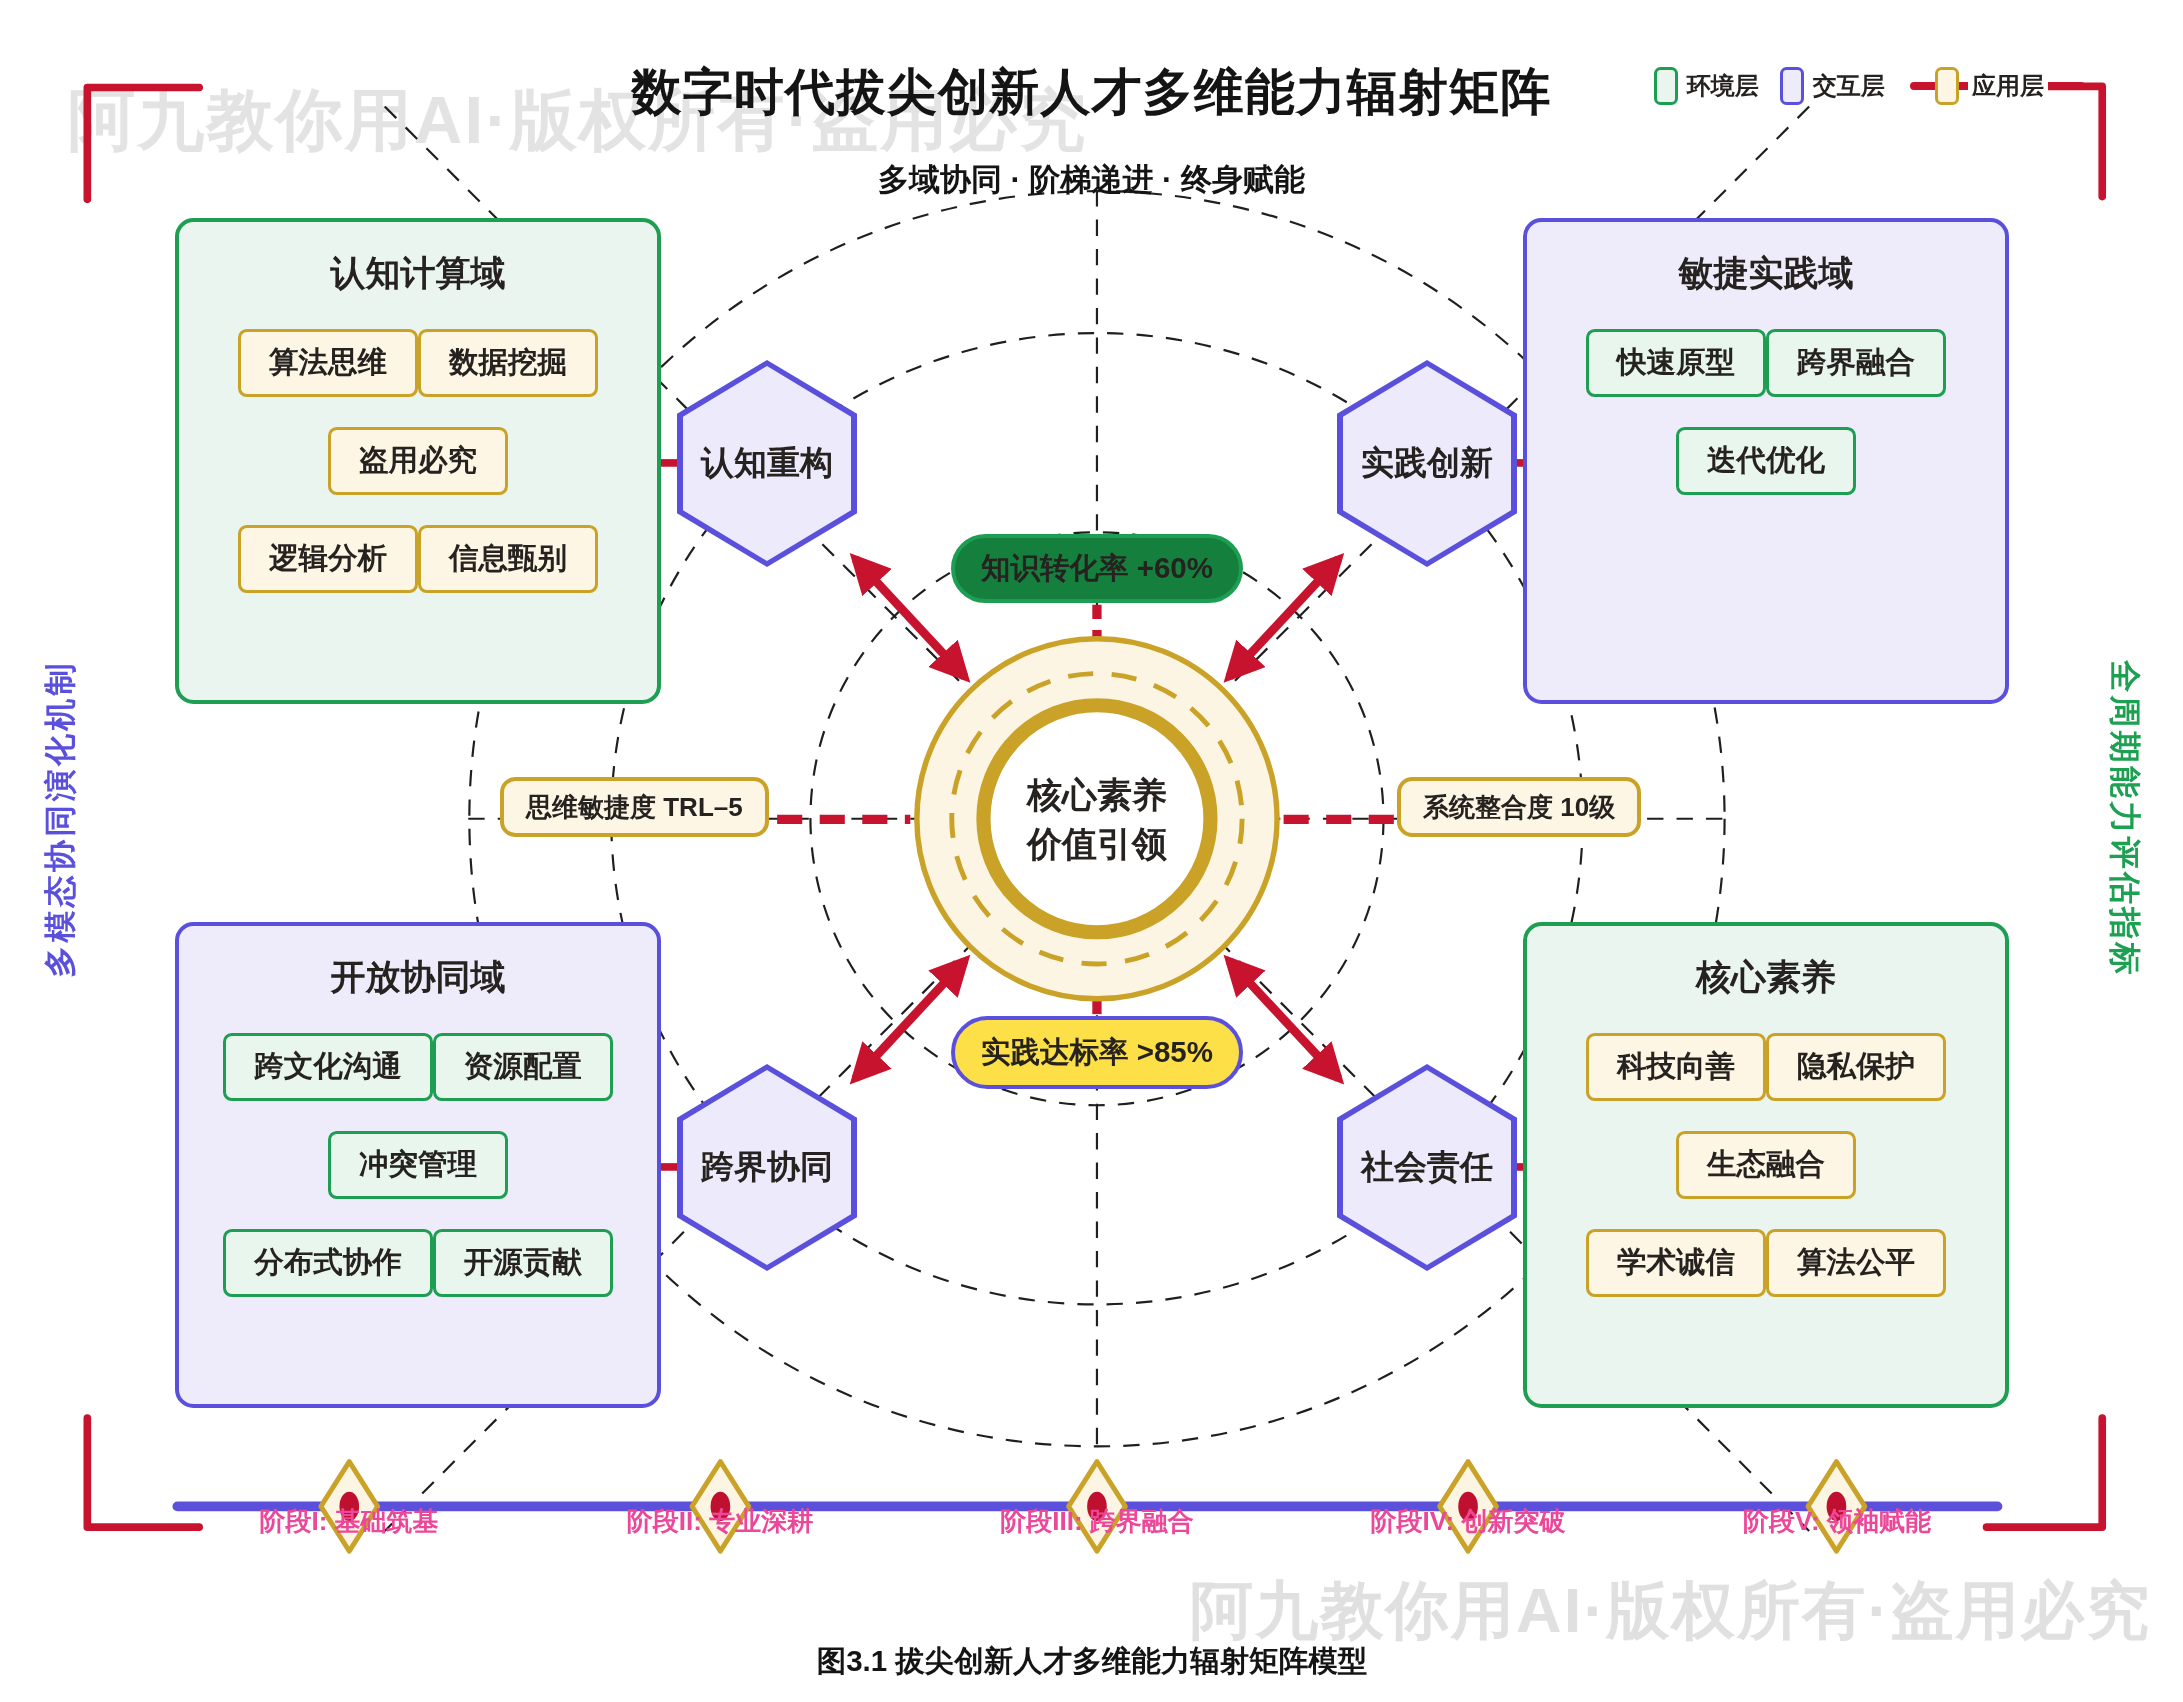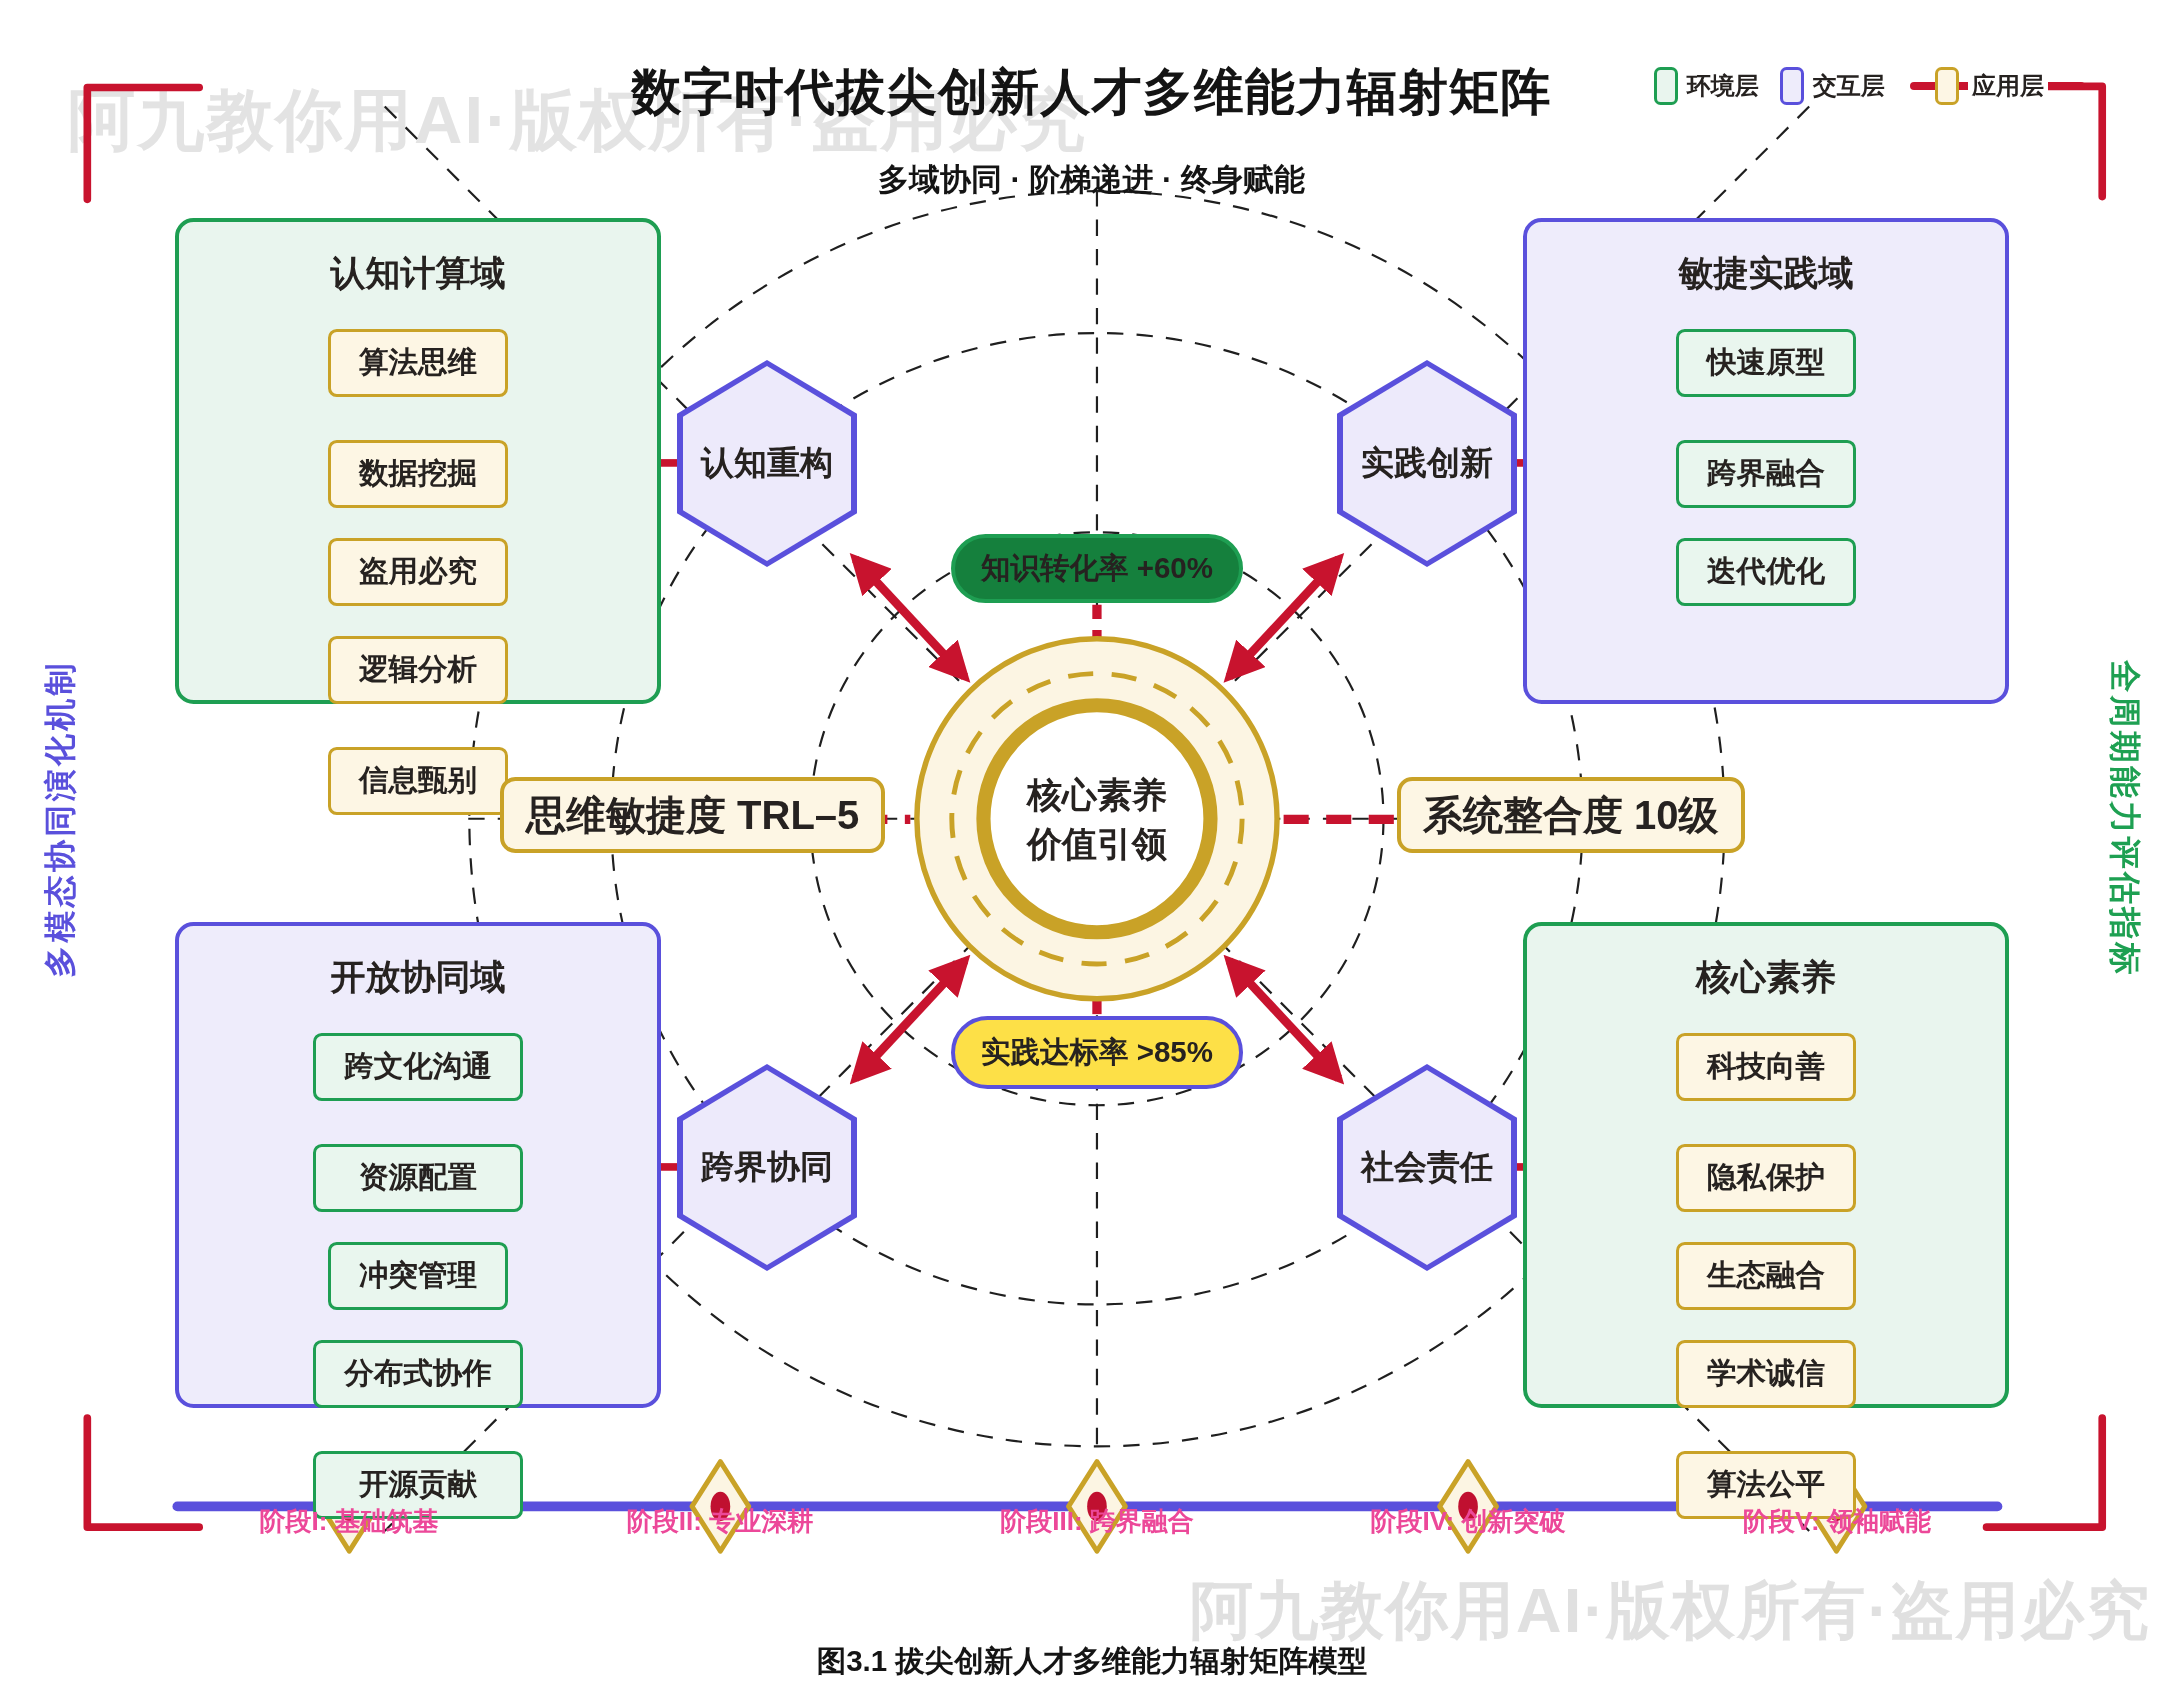--- a/index.html
+++ b/index.html
@@ -25,21 +25,21 @@
   .lg-swatch.gold{border-color:#C9A227;background:#FDF6E4;}
   .lg-label{font-size:24px;font-weight:bold;color:#262220;}
   .lg-connector{position:absolute;left:-24.6px;top:15.3px;width:175px;height:7.6px;background:#C8132E;border-radius:4.4px;}
   .lg-item .onwhite{position:relative;background:#ffffff;padding:0 4.4px;}
   
   .qbox{position:absolute;z-index:5;width:486px;height:486px;box-sizing:border-box;
         border:4.4px solid;border-radius:18.6px;display:flex;flex-direction:column;align-items:center;padding-top:28px;}
   .qbox.green{border-color:#1E9E52;background:#E9F5EE;}
   .qbox.purple{border-color:#5A50DC;background:#EEECFB;}
   .qbox h2{margin:0 0 32px 0;font-size:35px;font-weight:bold;color:#262220;}
-  .crow{display:flex;gap:43px;margin-bottom:30px;flex-direction:column;}
+  .crow{display:flex;margin-bottom:30px;}
   .chip{display:inline-flex;align-items:center;justify-content:center;height:68px;min-width:122px;
         padding:0 28px;box-sizing:border-box;border:3.8px solid;border-radius:8.7px;
         font-size:29.5px;font-weight:bold;white-space:nowrap;}
   .chip.gold{border-color:#C9A227;background:#FDF6E4;}
   .chip.green{border-color:#1E9E52;background:#E9F6EE;}
   
   .hex{position:absolute;z-index:5;width:180px;height:207px;}
   .hex .hx-out{position:absolute;inset:0;background:#5A50DC;
        clip-path:polygon(50% 0,100% 26%,100% 74%,50% 100%,0 74%,0 26%);}
   .hex .hx-in{position:absolute;inset:6px;background:#EDEAFB;
@@ -49,22 +49,22 @@
   
   .center-text{position:absolute;z-index:5;left:1097px;top:819px;transform:translate(-50%,-50%);
        text-align:center;font-size:35px;font-weight:bold;line-height:1.4;color:#262220;}
   
   .badge{position:absolute;z-index:5;display:inline-flex;align-items:center;justify-content:center;
        height:69px;padding:0 26px;border-radius:39px;font-size:29.5px;font-weight:bold;
        transform:translateX(-50%);white-space:nowrap;box-sizing:border-box;}
   .badge.top{left:1097px;top:534px;border:4.4px solid #1E9E52;background:#15803d;}
   .badge.bottom{left:1097px;top:1016px;height:73px;border:4.9px solid #5A50DC;background:#fde047;}
   .metric{position:absolute;z-index:5;display:inline-flex;align-items:center;justify-content:center;
-       height:76px;padding:0 22px;border:4.9px solid #C9A227;background:#FDF6E4;border-radius:15.3px;
-       font-size:40px;font-weight:bold;white-space:nowrap;box-sizing:border-box;}
+       height:60px;padding:0 22px;border:4.9px solid #C9A227;background:#FDF6E4;border-radius:15.3px;
+       font-size:26px;font-weight:bold;white-space:nowrap;box-sizing:border-box;}
   .metric.left{left:500px;top:777px;}
   .metric.right{left:1368px;top:777px;margin-left:29px;}
   
   .vtext{position:absolute;z-index:5;white-space:nowrap;font-size:32px;font-weight:bold;letter-spacing:3.3px;}
   .vtext.left{left:61px;top:819px;transform:translate(-50%,-50%) rotate(-90deg);color:#5A50DC;}
   .vtext.right{left:2124px;top:819px;transform:translate(-50%,-50%) rotate(90deg);color:#1EA052;}
   
   .stageLbl{position:absolute;z-index:5;top:1504px;transform:translateX(-50%);
        font-size:26px;font-weight:bold;color:#ec4899;white-space:nowrap;}
   .caption{position:absolute;z-index:6;left:1092px;top:1642px;transform:translateX(-50%);

